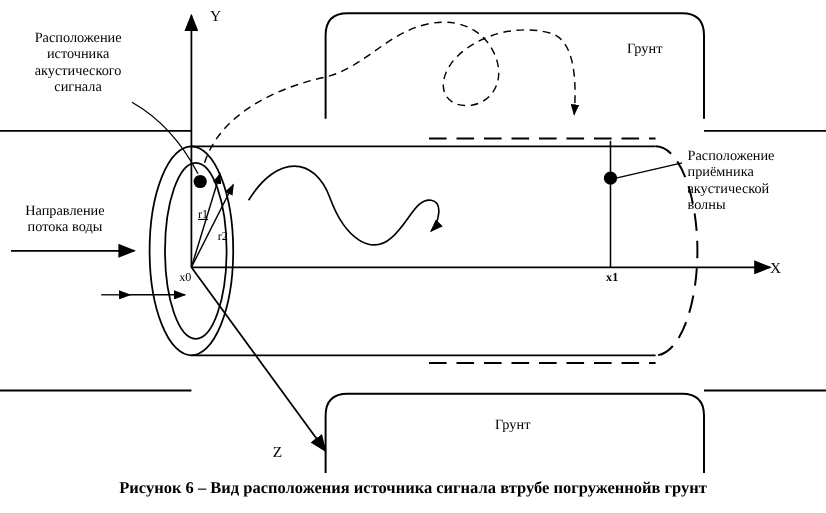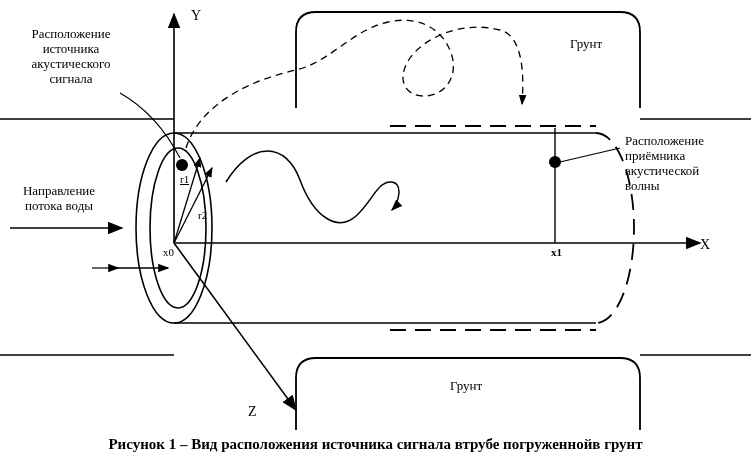--- a/index.html
+++ b/index.html
@@ -140,20 +140,20 @@
 
   <div class="lbl" style="left:625px; top:133px; width:122px;">Расположение
 приёмника
 акустической
 волны</div>
 
   <div class="lbl axis" style="left:191px; top:8px;">Y</div>
   <div class="lbl axis" style="left:700px; top:237px;">X</div>
   <div class="lbl axis" style="left:248px; top:404px;">Z</div>
 
-  <div class="lbl small" style="left:180px; top:172px;text-decoration:underline;">r1</div>
+  <div class="lbl small" style="left:180px; top:188px;text-decoration:underline;">r1</div>
   <div class="lbl small" style="left:198px; top:208px;">r2</div>
   <div class="lbl small" style="left:163px; top:245px;text-align:right;">x0</div>
   <div class="lbl small" style="left:551px; top:245px;font-weight:bold;">x1</div>
 
-  <div class="caption">Рисунок 1 – Вид расположения источника сигнала втрубе погруженнойв грунт</div>
+  <div class="caption">Рисунок 6 – Вид расположения источника сигнала втрубе погруженнойв грунт</div>
 
 </div>
 
 </body></html>

